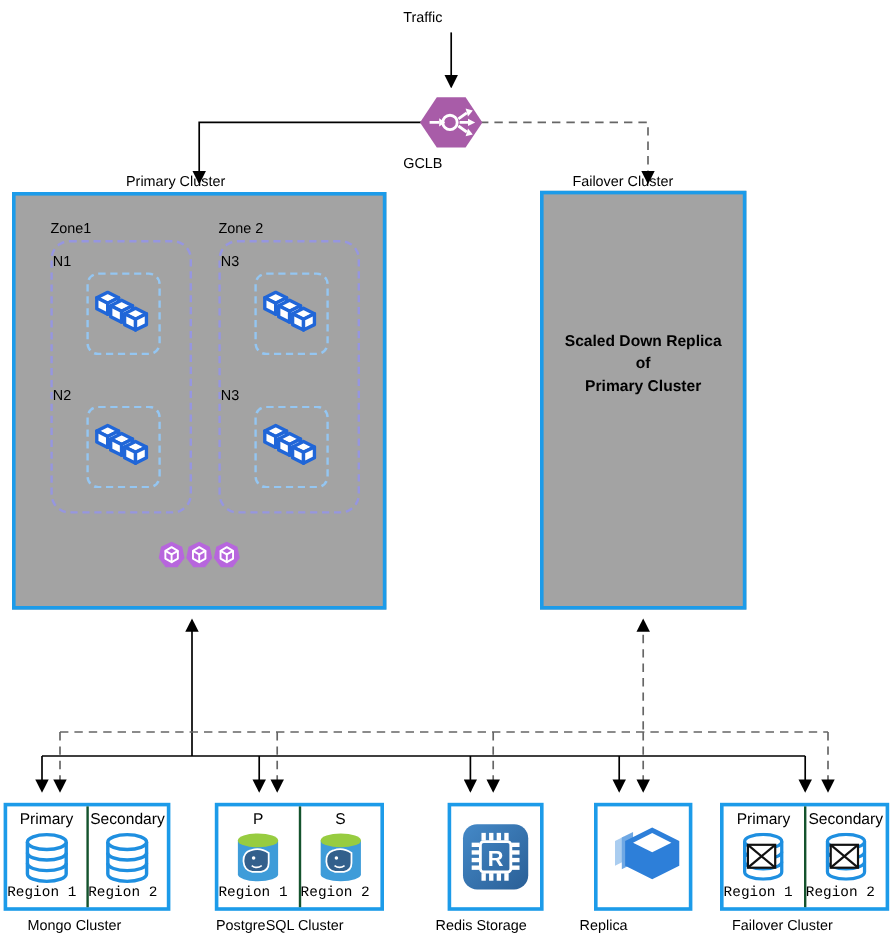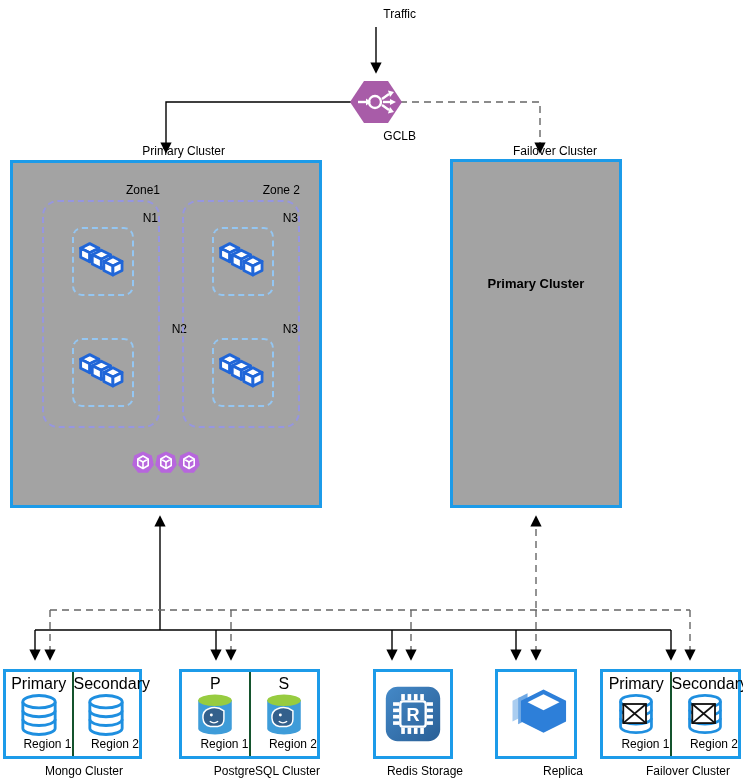--- a/index.html
+++ b/index.html
@@ -1,27 +1,27 @@
 <!DOCTYPE html>
 <html><head>
 <meta charset="utf-8">
 <style>
   html,body{margin:0;padding:0;background:#fff;}
   #stage{position:relative;width:743px;height:781px;background:#fff;
          font-family:"Liberation Sans",sans-serif;overflow:hidden;}
   .abs{position:absolute;}
-  .lbl{position:absolute;font-size:12px;color:#000;text-align:right;line-height:14px;}
+  .lbl{position:absolute;font-size:12px;color:#000;text-align:left;line-height:14px;}
   .cluster-box{position:absolute;border:3px solid #1C9BE9;background:#a3a3a3;}
   .zone{position:absolute;border:2px dashed #9696E0;border-radius:16px;}
   .nodebox{position:absolute;border:2px dashed #94C6F2;border-radius:10px;}
   .store-box{position:absolute;border:3px solid #1C9BE9;background:#fff;display:flex;}
   .cell{flex:1;position:relative;}
   .cell.divided{border-left:2px solid #14532d;}
-  .role{position:absolute;top:3px;left:0;width:100%;text-align:center;font-size:16px;}
-  .region{position:absolute;bottom:5px;left:0;width:100%;text-align:right;font-size:12px;}
+  .role{position:absolute;top:3px;left:0;width:100%;text-align:center;font-size:13px;}
+  .region{position:absolute;bottom:5px;left:0;width:100%;text-align:left;font-size:12px;font-family:Liberation Mono, monospace;}
   .icon-center{position:absolute;left:50%;transform:translateX(-50%);}
   .failover-text{position:absolute;top:112px;left:0;width:100%;text-align:center;
                  font-weight:bold;font-size:13px;line-height:19px;color:#000;}
 </style>
 </head>
 <body>
 
 <div id="stage">
 
   <svg class="abs" style="left:0;top:0" width="743" height="781">
@@ -99,21 +99,21 @@
                 <path d="M22 5.5 L11 11 L11 22 L22 16.5 Z"></path>
               </g>
             <g transform="translate(30,18)">
                 <path d="M11 0 L22 5.5 L11 11 L0 5.5 Z"></path>
                 <path d="M0 5.5 L11 11 L11 22 L0 16.5 Z"></path>
                 <path d="M22 5.5 L11 11 L11 22 L22 16.5 Z"></path>
               </g>
           </g>
         </svg>
       </div>
-      <div class="lbl" style="left:0;top:120px;width:100%;padding-left:29px;">N2</div>
+      <div class="lbl" style="left:0;top:120px;width:100%;">N2</div>
       <div class="nodebox" style="left:28px;top:136px;width:58px;height:65px;">
         <svg class="icon-center" style="top:11px" width="48" height="42" viewBox="0 0 58 46">
           <g fill="#fff" stroke="#2066D8" stroke-width="3.4" stroke-linejoin="round">
             <g transform="translate(2,2)">
                 <path d="M11 0 L22 5.5 L11 11 L0 5.5 Z"></path>
                 <path d="M0 5.5 L11 11 L11 22 L0 16.5 Z"></path>
                 <path d="M22 5.5 L11 11 L11 22 L22 16.5 Z"></path>
               </g>
             <g transform="translate(16,10)">
                 <path d="M11 0 L22 5.5 L11 11 L0 5.5 Z"></path>
@@ -204,20 +204,22 @@
               <path d="M16.2 8 V14.5 L11 17.5"></path>
           </g>
         </g>
       </g>
     </svg>
   </div>
 
   <div class="lbl" style="left:477px;top:144px;width:120px;">Failover Cluster</div>
   <div class="cluster-box" style="left:450px;top:159px;width:166px;height:343px;">
     <div class="failover-text">
+      <div>Scaled Down Replica</div>
+      <div>of</div>
       <div>Primary Cluster</div>
     </div>
   </div>
 
   <div class="store-box" style="left:3px;top:669px;width:133px;height:84px;">
     <div class="cell">
       <div class="role">Primary</div>
       <svg class="icon-center" style="top:22px" width="38" height="42" viewBox="0 0 40 44">
         <g stroke="#1E8FE0" stroke-width="3" fill="#fff">
           <path d="M3 8 V36 A17 6.5 0 0 0 37 36 V8"></path>

